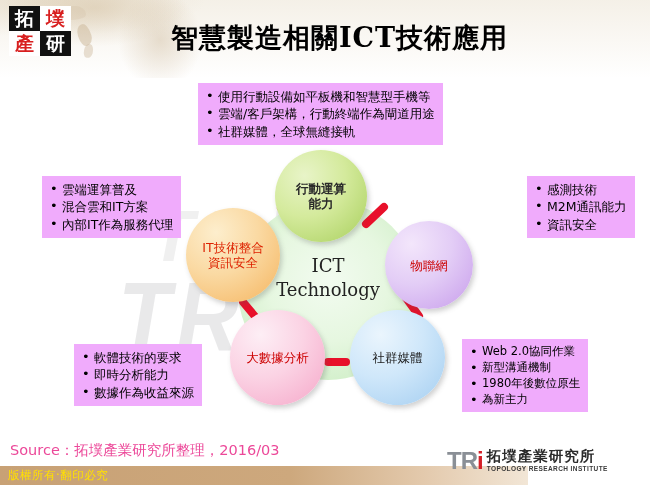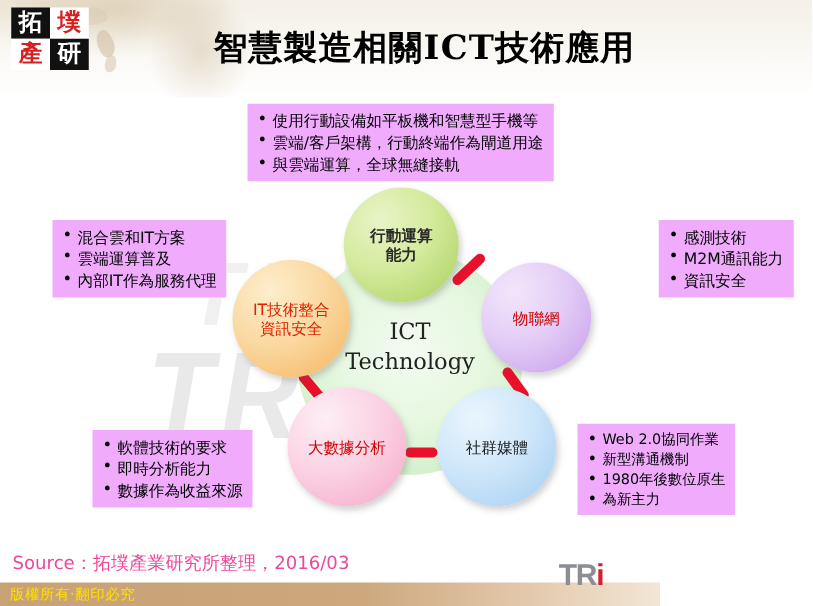--- a/index.html
+++ b/index.html
@@ -141,21 +141,21 @@
     box-shadow: 2px 3px 5px rgba(90,90,90,.28);
   }
   
   .n-mobile {
     left: 95px; top: 0px; width: 92px; height: 92px;
     background: radial-gradient(circle at 32% 28%, #e8f4c8 0%, #d4ea9c 45%, #a8cf5c 100%);
     color: #2a2a2a;
     font-weight: bold;
   }
   .n-iot {
-    left: 205px; top: 60px; width: 88px; height: 88px;
+    left: 205px; top: 71px; width: 88px; height: 88px;
     background: radial-gradient(circle at 30% 26%, #f3e6fb 0%, #e3cdf6 45%, #c79ceb 100%);
     color: #cc0000;
   }
   .n-social {
     left: 170px; top: 160px; width: 95px; height: 95px;
     background: radial-gradient(circle at 32% 26%, #eaf5fd 0%, #cfe7fa 45%, #a3cdf0 100%);
     color: #1a1a1a;
   }
   .n-bigdata {
     left: 50px; top: 160px; width: 95px; height: 95px;
@@ -231,28 +231,28 @@
     <div class="lg-chan">產</div>
     <div class="lg-yan">研</div>
   </div>
 
   <div class="title">智慧製造相關ICT技術應用</div>
 
   <div class="callout" id="callout-top">
     <ul>
       <li>使用行動設備如平板機和智慧型手機等</li>
       <li>雲端/客戶架構，行動終端作為閘道用途</li>
-      <li>與雲端運算，全球無縫接軌</li>
+      <li>社群媒體，全球無縫接軌</li>
     </ul>
   </div>
 
   <div class="callout" id="callout-left">
     <ul>
+      <li>雲端運算普及</li>
       <li>混合雲和IT方案</li>
-      <li>雲端運算普及</li>
       <li>內部IT作為服務代理</li>
     </ul>
   </div>
 
   <div class="callout" id="callout-right">
     <ul>
       <li>感測技術</li>
       <li>M2M通訊能力</li>
       <li>資訊安全</li>
     </ul>
@@ -323,19 +323,23 @@
         <span>IT技術整合</span>
         <span>資訊安全</span>
       </div>
     </div>
   </div>
 
   <div class="source">Source：拓墣產業研究所整理，2016/03</div>
 
   <div class="tri-logo">
     <div class="tri-mark"><span>T</span><span>R</span><span class="i-red">i</span></div>
+    <div class="tri-right">
+      <div class="tri-cn">拓墣產業研究所</div>
+      <div class="tri-en">TOPOLOGY RESEARCH INSTITUTE</div>
+    </div>
   </div>
 
   <div class="footer-bar">
     <div class="footer-text">版權所有‧翻印必究</div>
   </div>
 
 </div>
 
 </body></html>

